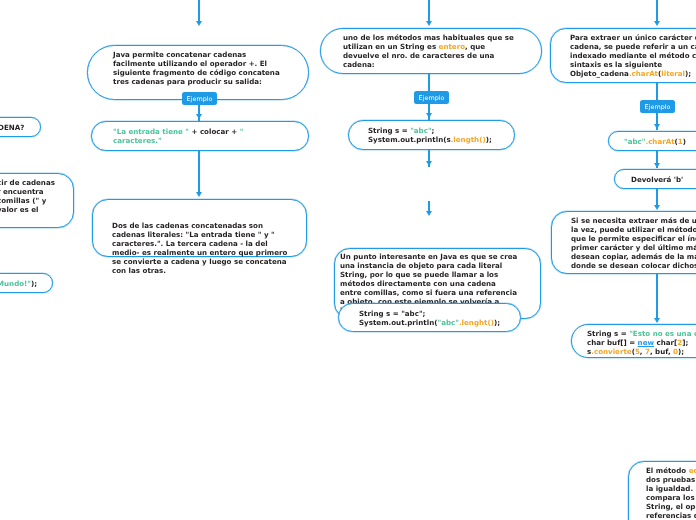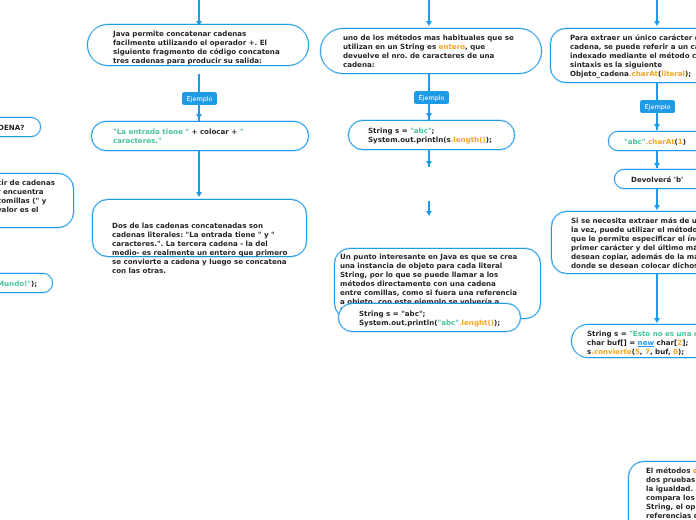--- a/index.html
+++ b/index.html
@@ -58,21 +58,21 @@
     </div>
     <div class="node" style="left: -95px; top: 173px; width: 169px; height: 55px; border-radius: 16px;">
       <div class="txt" style="left: 91px; top: 3.8px;"><span class="c-text">cir de cadenas
 r encuentra
 comillas (" y
 valor es el</span></div>
     </div>
     <div class="node pill lite" style="left: -86px; top: 273px; width: 139px; height: 20px;">
       <div class="txt" style="left: 82px; top: 5.2px;"><span class="c-string">Mundo!"</span><span class="c-text">);</span></div>
     </div>
-    <div class="node pill" style="left: 87px; top: 24px; width: 222px; height: 42px;">
+    <div class="node pill" style="left: 87px; top: 45px; width: 222px; height: 55px;">
       <div class="txt" style="left: 25px; top: 4.4px;"><span class="c-text">Java permite concatenar cadenas
 facilmente utilizando el operador +. El
 siguiente fragmento de código concatena
 tres cadenas para producir su salida:</span></div>
     </div>
     <div class="node pill lite" style="left: 91px; top: 121px; width: 218px; height: 30px;">
       <div class="txt" style="left: 21px; top: 5px;"><span class="c-string">"La entrada tiene "</span><span class="c-text"> + colocar + </span><span class="c-string">"
 caracteres."</span></div>
     </div>
     <div class="node" style="left: 92px; top: 199px; width: 215px; height: 58px; border-radius: 16px;">
@@ -126,21 +126,21 @@
 primer carácter y del último más uno que se
 desean copiar, además de la matriz destino
 donde se desean colocar dichos caracteres</span></div>
     </div>
     <div class="node pill lite" style="left: 571px; top: 324px; width: 185px; height: 34px;">
       <div class="txt" style="left: 15px; top: 4.3px;"><span class="c-text">String s = </span><span class="c-string">"Esto no es una cadena"</span><span class="c-text">;
 char buf[] = </span><span class="c-keyword">new</span><span class="c-text"> char[</span><span class="c-method">2</span><span class="c-text">];
 s</span><span class="c-method">.convierte</span><span class="c-text">(</span><span class="c-method">5</span><span class="c-text">, </span><span class="c-method">7</span><span class="c-text">, buf, </span><span class="c-method">0</span><span class="c-text">);</span></div>
     </div>
     <div class="node" style="left: 628px; top: 461px; width: 160px; height: 90px; border-radius: 16px;">
-      <div class="txt" style="left: 17px; top: 4.3px;"><span class="c-text">El métodos </span><span class="c-method">equals</span><span class="c-text"> realiza
+      <div class="txt" style="left: 17px; top: 4.3px;"><span class="c-text">El método </span><span class="c-method">equals</span><span class="c-text"> realiza
 dos pruebas distintas para
 la igualdad. El método
 compara los valores
 String, el operador compara
 referencias de objeto</span></div>
     </div>
     <div class="tag" style="left: 182px; top: 92px;">Ejemplo</div>
     <div class="tag" style="left: 414px; top: 91px;">Ejemplo</div>
     <div class="tag" style="left: 640px; top: 100px;">Ejemplo</div>
   </div>

